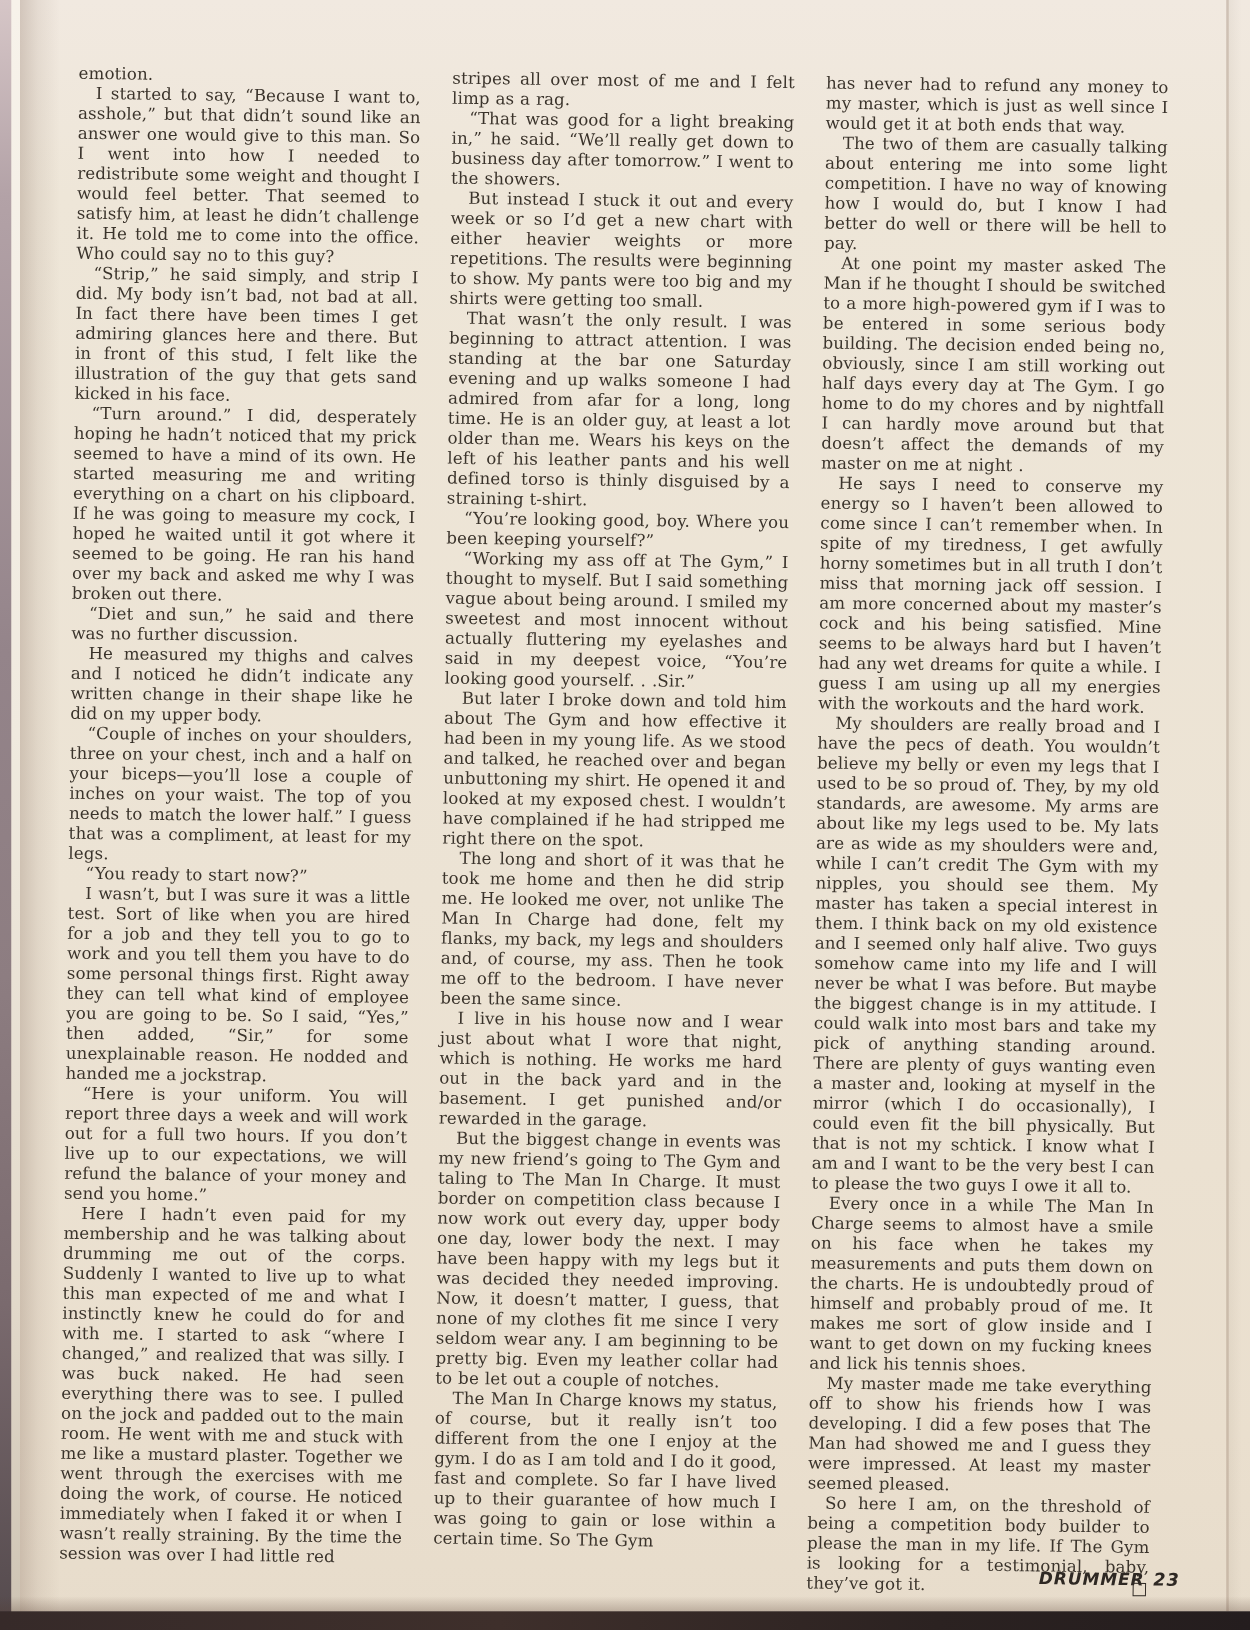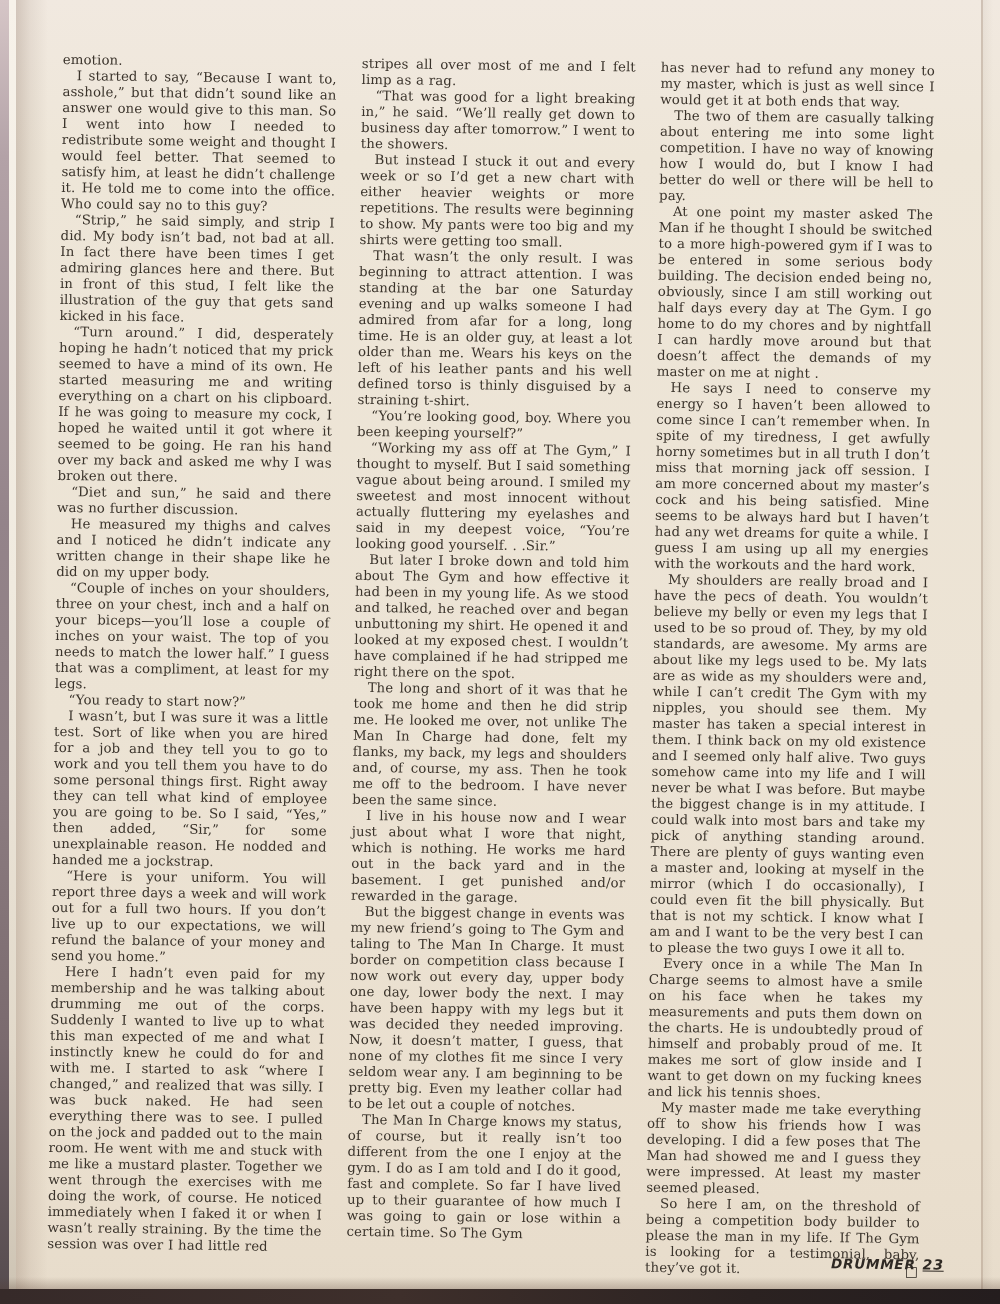--- a/index.html
+++ b/index.html
@@ -73,21 +73,21 @@
 
   
   .footer {
     position:absolute; top:1256px; right:56px;
     transform:rotate(0.75deg);
     font-family:"DejaVu Sans", sans-serif;
     font-style:italic; font-weight:bold;
     font-size:13.5px; letter-spacing:0.8px;
     color:var(--footer_ink,#2e2823);
   }
-  .footer .pagenum { margin-left:7px; font-size:14px;text-decoration:underline; }
+  .footer .pagenum { margin-left:7px; font-size:14px; }
 </style>
 </head>
 <body>
 
 <div class="page">
   <div class="content">
       <div class="col">
         <p class="para no-indent">emotion.</p>
         <p class="para">I started to say, “Because I want to, asshole,” but that didn’t sound like an answer one would give to this man. So I went into how I needed to redistribute some weight and thought I would feel better. That seemed to satisfy him, at least he didn’t challenge it. He told me to come into the office. Who could say no to this guy?</p>
         <p class="para">“Strip,” he said simply, and strip I did. My body isn’t bad, not bad at all. In fact there have been times I get admiring glances here and there. But in front of this stud, I felt like the illustration of the guy that gets sand kicked in his face.</p>

